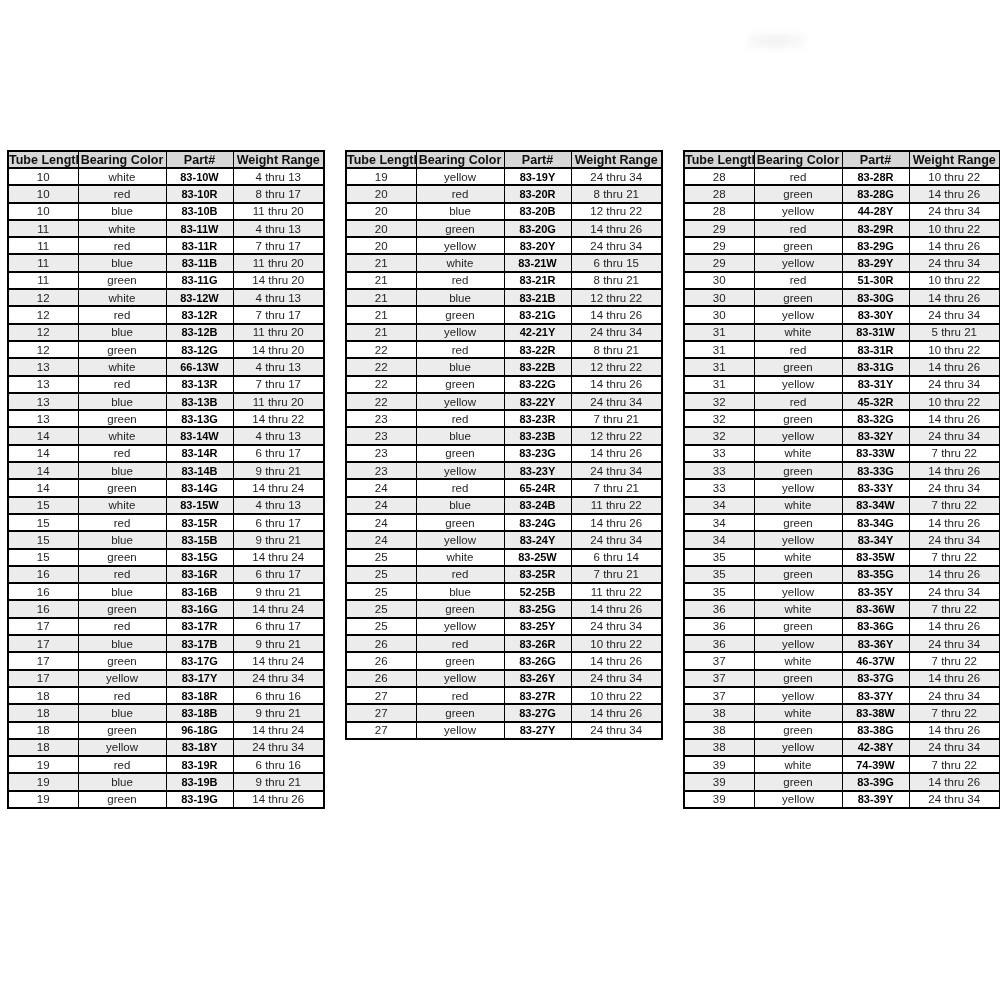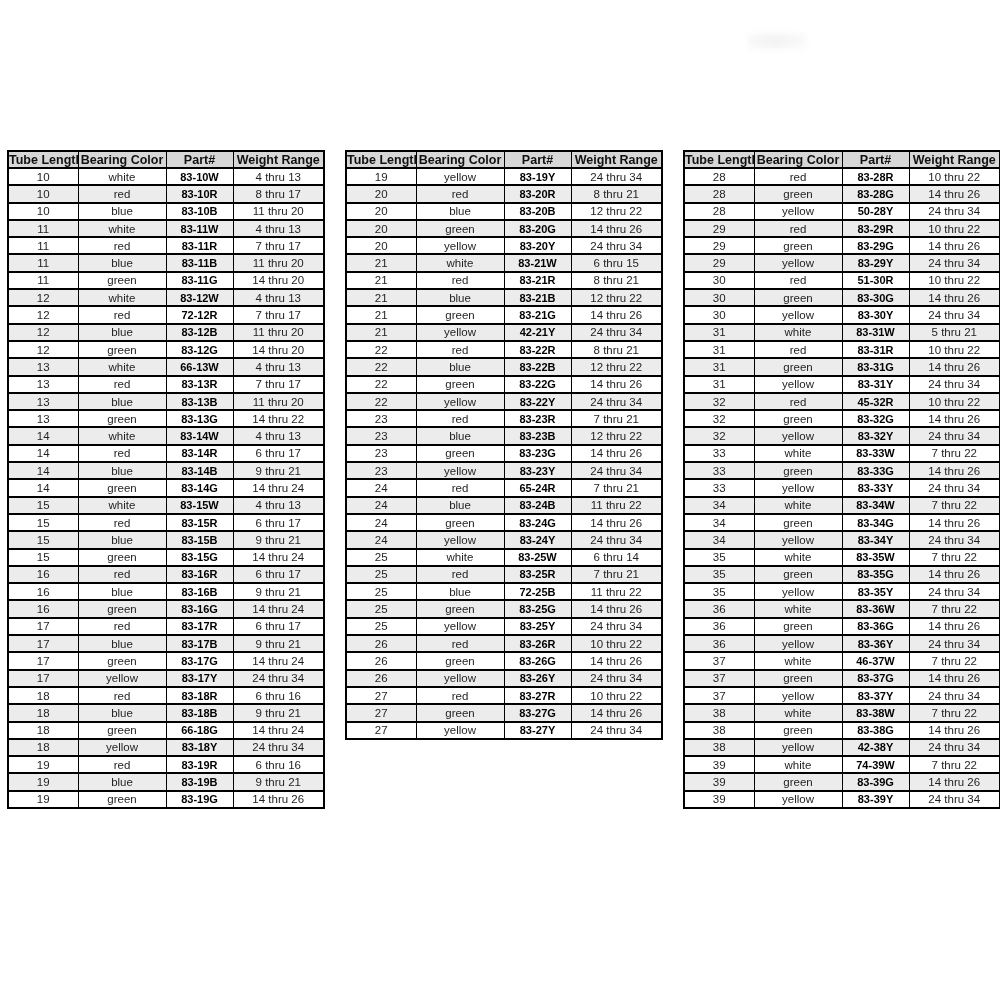--- a/index.html
+++ b/index.html
@@ -146,21 +146,21 @@
           </tr>
           <tr>
             <td>12</td>
             <td>white</td>
             <td class="part-cell">83-12W</td>
             <td>4 thru 13</td>
           </tr>
           <tr>
             <td>12</td>
             <td>red</td>
-            <td class="part-cell">72-12R</td>
+            <td class="part-cell">83-12R</td>
             <td>7 thru 17</td>
           </tr>
           <tr>
             <td>12</td>
             <td>blue</td>
             <td class="part-cell">83-12B</td>
             <td>11 thru 20</td>
           </tr>
           <tr>
             <td>12</td>
@@ -290,21 +290,21 @@
           </tr>
           <tr>
             <td>18</td>
             <td>blue</td>
             <td class="part-cell">83-18B</td>
             <td>9 thru 21</td>
           </tr>
           <tr>
             <td>18</td>
             <td>green</td>
-            <td class="part-cell">66-18G</td>
+            <td class="part-cell">96-18G</td>
             <td>14 thru 24</td>
           </tr>
           <tr>
             <td>18</td>
             <td>yellow</td>
             <td class="part-cell">83-18Y</td>
             <td>24 thru 34</td>
           </tr>
           <tr>
             <td>19</td>
@@ -485,21 +485,21 @@
           </tr>
           <tr>
             <td>25</td>
             <td>red</td>
             <td class="part-cell">83-25R</td>
             <td>7 thru 21</td>
           </tr>
           <tr>
             <td>25</td>
             <td>blue</td>
-            <td class="part-cell">72-25B</td>
+            <td class="part-cell">52-25B</td>
             <td>11 thru 22</td>
           </tr>
           <tr>
             <td>25</td>
             <td>green</td>
             <td class="part-cell">83-25G</td>
             <td>14 thru 26</td>
           </tr>
           <tr>
             <td>25</td>
@@ -572,21 +572,21 @@
           </tr>
           <tr>
             <td>28</td>
             <td>green</td>
             <td class="part-cell">83-28G</td>
             <td>14 thru 26</td>
           </tr>
           <tr>
             <td>28</td>
             <td>yellow</td>
-            <td class="part-cell">50-28Y</td>
+            <td class="part-cell">44-28Y</td>
             <td>24 thru 34</td>
           </tr>
           <tr>
             <td>29</td>
             <td>red</td>
             <td class="part-cell">83-29R</td>
             <td>10 thru 22</td>
           </tr>
           <tr>
             <td>29</td>

